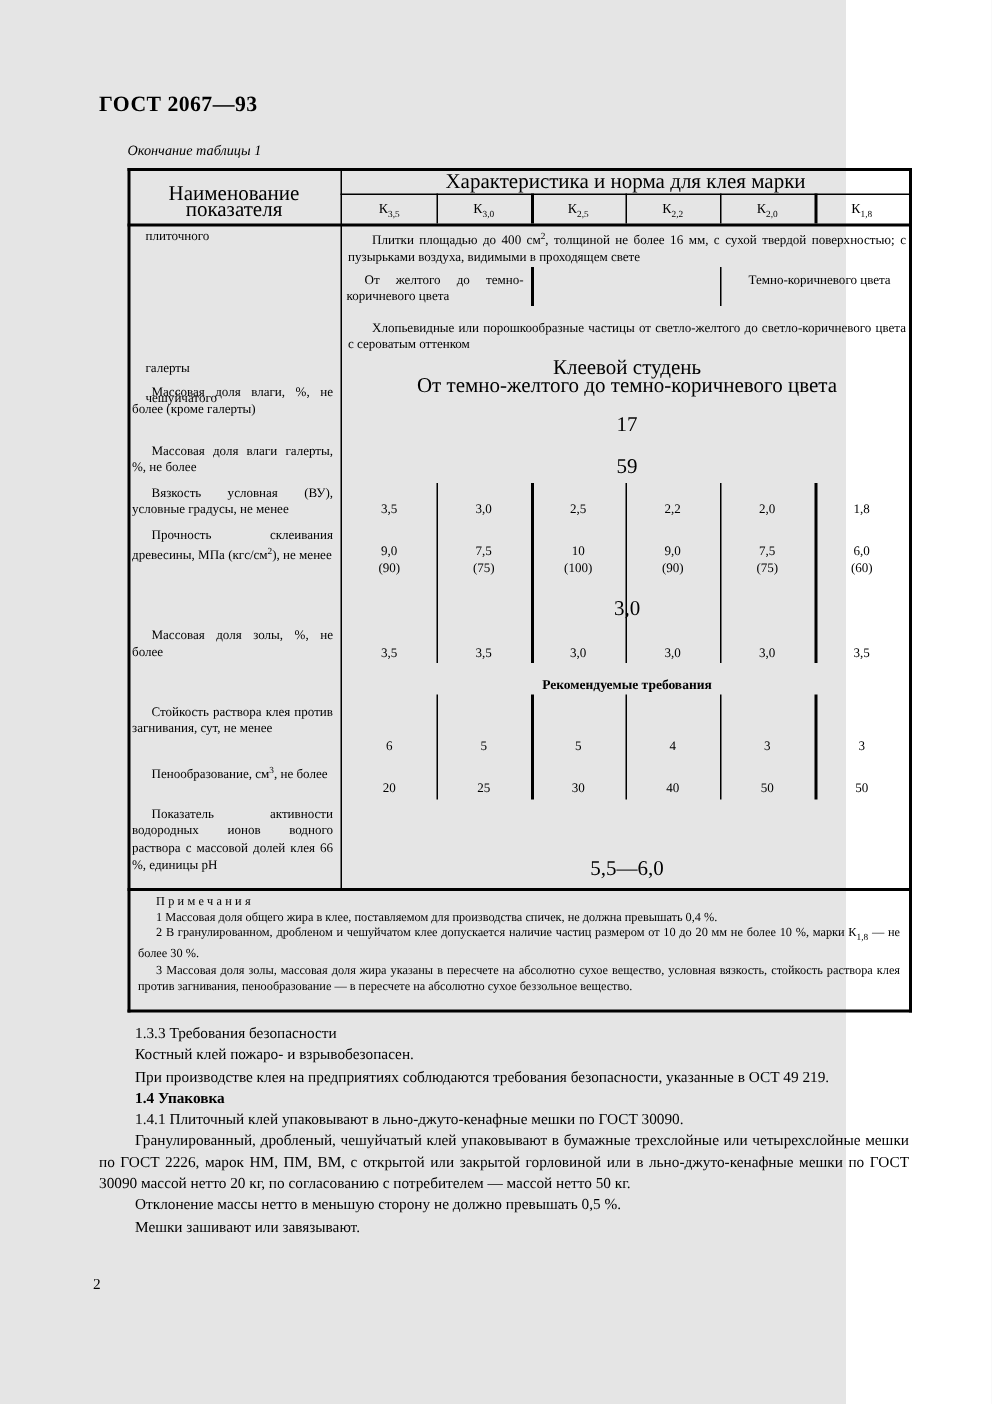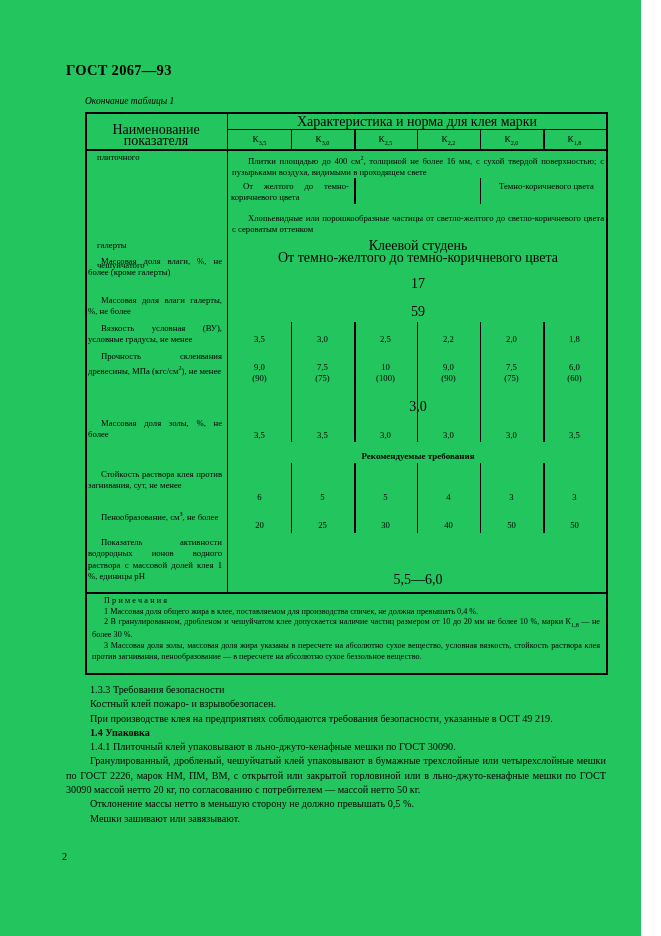--- a/index.html
+++ b/index.html
@@ -11,23 +11,23 @@
     width: 661px;
     height: 936px;
     font-family: "Liberation Serif", "DejaVu Serif", serif;
     color: #000000;
     position: relative;
     overflow: hidden;
   }
   .page {
     position: absolute;
     left: 0; top: 0;
-    width: 641px;
+    width: 564px;
     height: 936px;
-    background: #22c55e;
+    background: #e5e5e5;
   }
   .doc-header {
     position: absolute;
     left: 66px;
     top: 62px;
     font-size: 14.5px;
     font-weight: bold;
     letter-spacing: 0.3px;
   }
   .table-caption {
@@ -217,21 +217,21 @@
   <div class="cellv" style="left:543px;top:492px;width:63px;">3</div>
 
   <div class="lbl ind" style="left:88px;top:508px;width:134px;"><span>Пенообразование, см</span><sup>3</sup><span>, не более</span></div>
   <div class="cellv" style="left:228px;top:520px;width:63px;">20</div>
   <div class="cellv" style="left:291px;top:520px;width:63px;">25</div>
   <div class="cellv" style="left:354px;top:520px;width:63px;">30</div>
   <div class="cellv" style="left:417px;top:520px;width:63px;">40</div>
   <div class="cellv" style="left:480px;top:520px;width:63px;">50</div>
   <div class="cellv" style="left:543px;top:520px;width:63px;">50</div>
 
-  <div class="lbl ind" style="left:88px;top:537px;width:134px;">Показатель активности водородных ионов водного раствора с массовой долей клея 1 %, единицы рН</div>
+  <div class="lbl ind" style="left:88px;top:537px;width:134px;">Показатель активности водородных ионов водного раствора с массовой долей клея 66 %, единицы рН</div>
   <div class="ctr" style="left:231px;top:574px;width:374px;">5,5—6,0</div>
 
   <div class="rule v" style="position:absolute;left:291px;top:322px;height:120px;"></div>
   <div class="rule v2" style="position:absolute;left:354px;top:322px;height:120px;"></div>
   <div class="rule v" style="position:absolute;left:417px;top:322px;height:120px;"></div>
   <div class="rule v" style="position:absolute;left:480px;top:322px;height:120px;"></div>
   <div class="rule v2" style="position:absolute;left:543px;top:322px;height:120px;"></div>
 
   <div class="rule v" style="position:absolute;left:291px;top:463px;height:70px;"></div>
   <div class="rule v2" style="position:absolute;left:354px;top:463px;height:70px;"></div>

